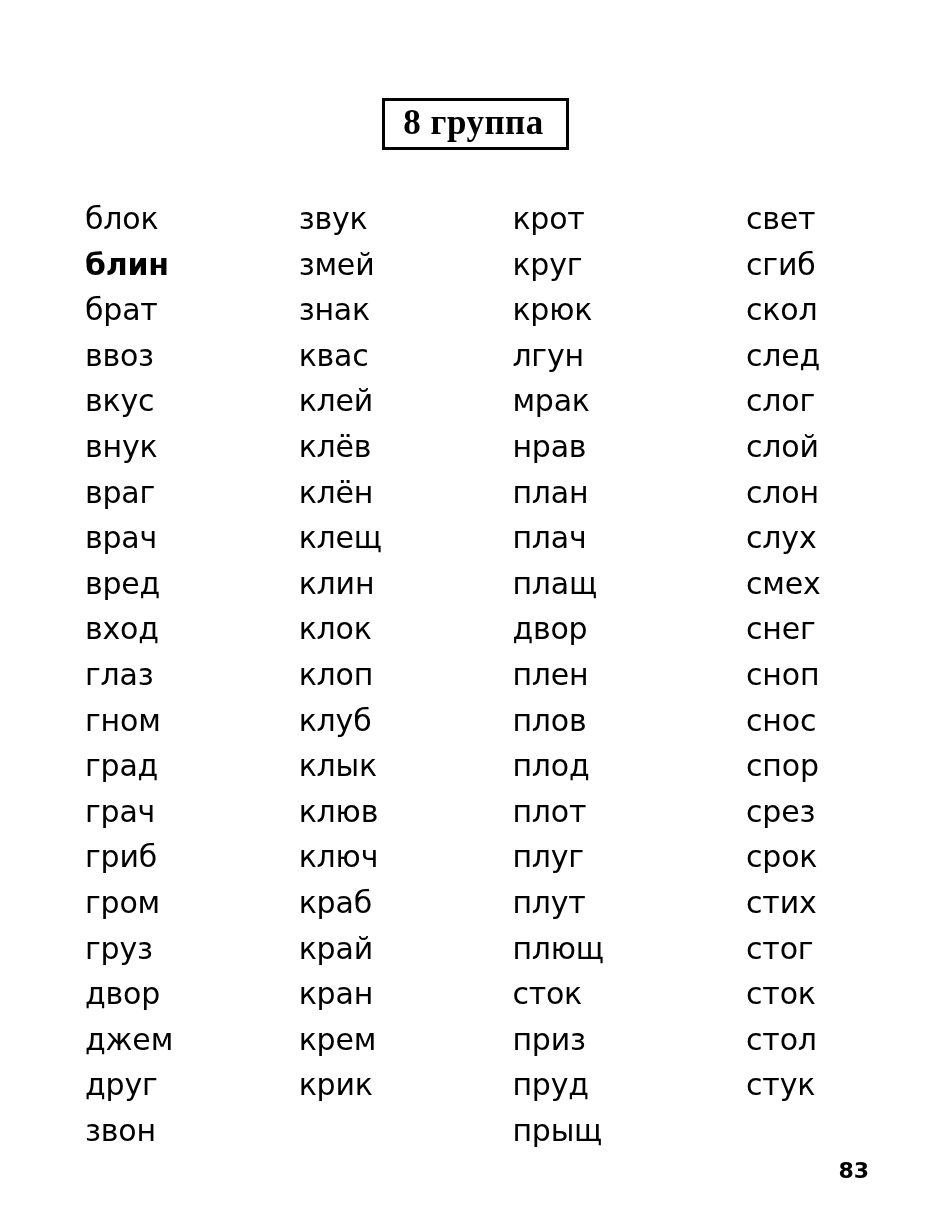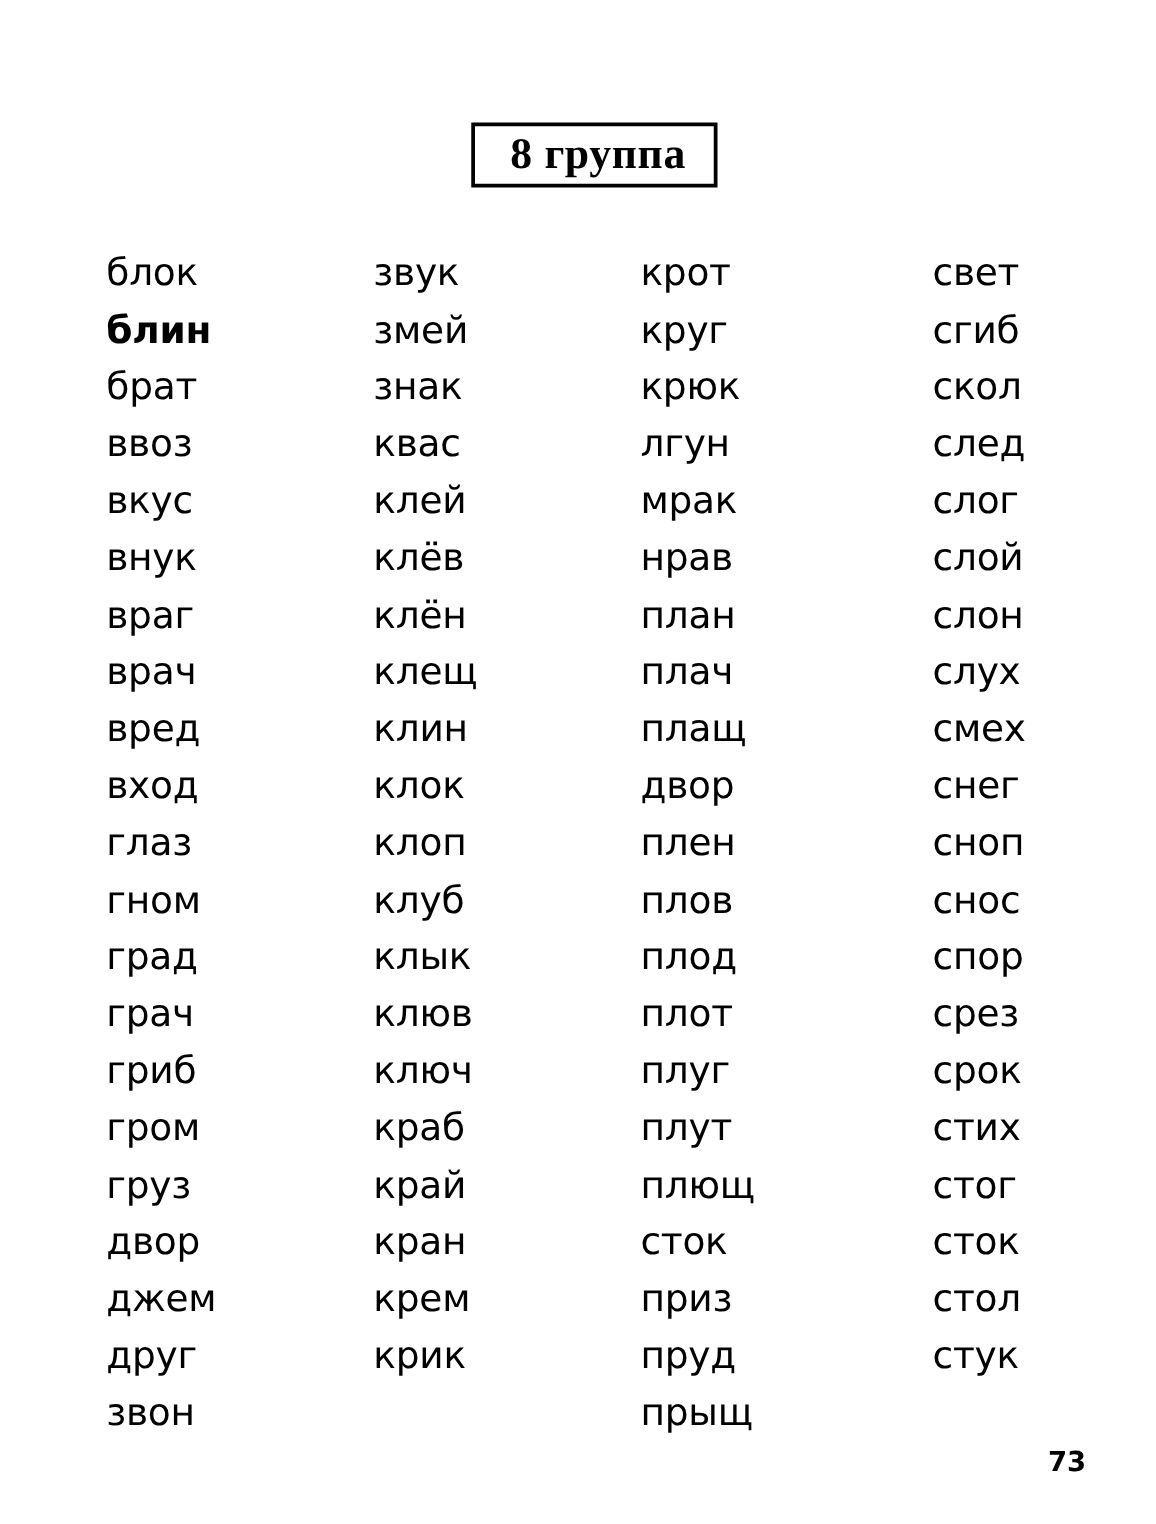--- a/index.html
+++ b/index.html
@@ -25,21 +25,21 @@
   .title-wrap {
     position: absolute;
     top: 98px;
     left: 0;
     width: 925px;
     display: flex;
     justify-content: center;
   }
   .title-box {
     border: 3px solid #000000;
-    padding: 4px 22px 7px 28px;
+    padding: 4px 22px 7px 18px;
     line-height: 1;
     margin-left: 26px;
   }
   .title-text {
     font-family: "Liberation Serif", "DejaVu Serif", serif;
     font-weight: bold;
     font-size: 35px;
     letter-spacing: 0.5px;
     white-space: nowrap;
   }
@@ -181,15 +181,15 @@
         <div class="word">срез</div>
         <div class="word">срок</div>
         <div class="word">стих</div>
         <div class="word">стог</div>
         <div class="word">сток</div>
         <div class="word">стол</div>
         <div class="word">стук</div>
       </div>
     </div>
 
-  <div class="page-number">73</div>
+  <div class="page-number">83</div>
 
 </div>
 
 </body></html>

